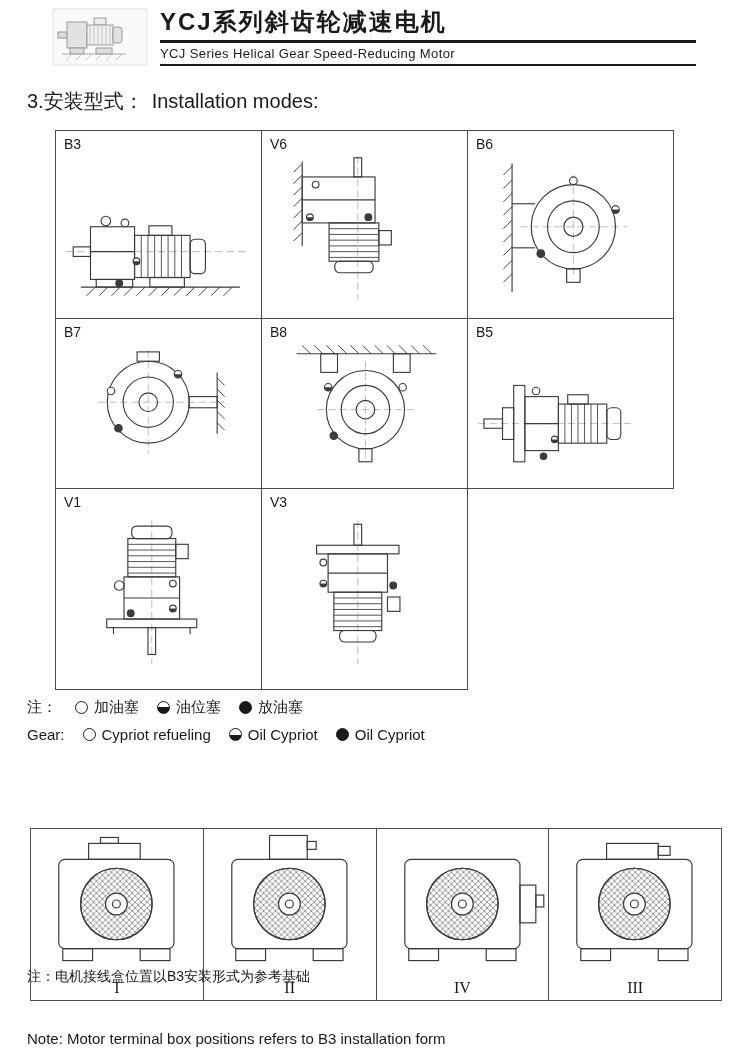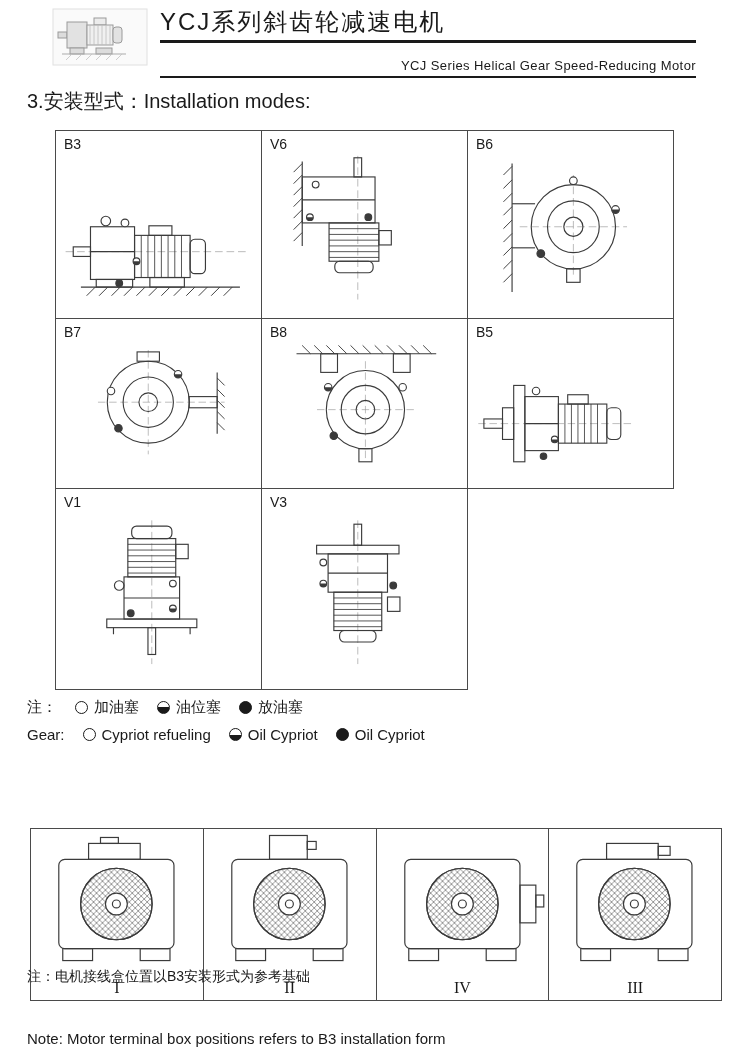--- a/index.html
+++ b/index.html
@@ -3,27 +3,27 @@
 <meta charset="utf-8">
 <style>
   html,body{margin:0;padding:0;background:#fff;}
   .page{position:relative;width:750px;height:1063px;background:#fff;overflow:hidden;
         font-family:"Liberation Sans","DejaVu Sans",sans-serif;color:#1a1a1a;}
   
   .header{position:absolute;left:52px;top:8px;width:644px;display:flex;align-items:flex-start;}
   .logo{width:96px;height:58px;flex:0 0 auto;}
   .logo svg{width:100%;height:100%;}
   .header-text{flex:1;margin-left:12px;}
-  .title{margin:0;font-size:24px;font-weight:normal;letter-spacing:2px;line-height:1.2;}
+  .title{margin:0;font-size:24px;font-weight:bold;letter-spacing:2px;line-height:1.2;}
   .rule-thick{height:3px;background:#1a1a1a;margin-top:3px;}
-  .subtitle{font-size:13px;margin-top:15px;letter-spacing:.4px;text-align:right;}
+  .subtitle{font-size:13px;margin-top:3px;letter-spacing:.4px;}
   .rule-thin{height:2px;background:#1a1a1a;margin-top:3px;}
   
   .sec1-heading{position:absolute;left:27px;top:88px;font-size:20px;}
-  .sec1-heading .en{margin-left:0;}
+  .sec1-heading .en{margin-left:8px;}
   
   .modes{position:absolute;left:55px;top:130px;width:619px;box-sizing:border-box;
          display:grid;grid-template-columns:1fr 1fr 1fr;grid-template-rows:188px 170px 201px;
          border-top:1px solid #4a4a4a;border-left:1px solid #4a4a4a;}
   .mode-cell{position:relative;box-sizing:border-box;
              border-right:1px solid #4a4a4a;border-bottom:1px solid #4a4a4a;background:#fff;}
   .mode-label{position:absolute;left:8px;top:5px;font-size:14px;}
   .mdraw{position:absolute;left:0;top:18px;width:100%;height:calc(100% - 20px);}
   
   .legend{position:absolute;left:27px;top:694px;}

